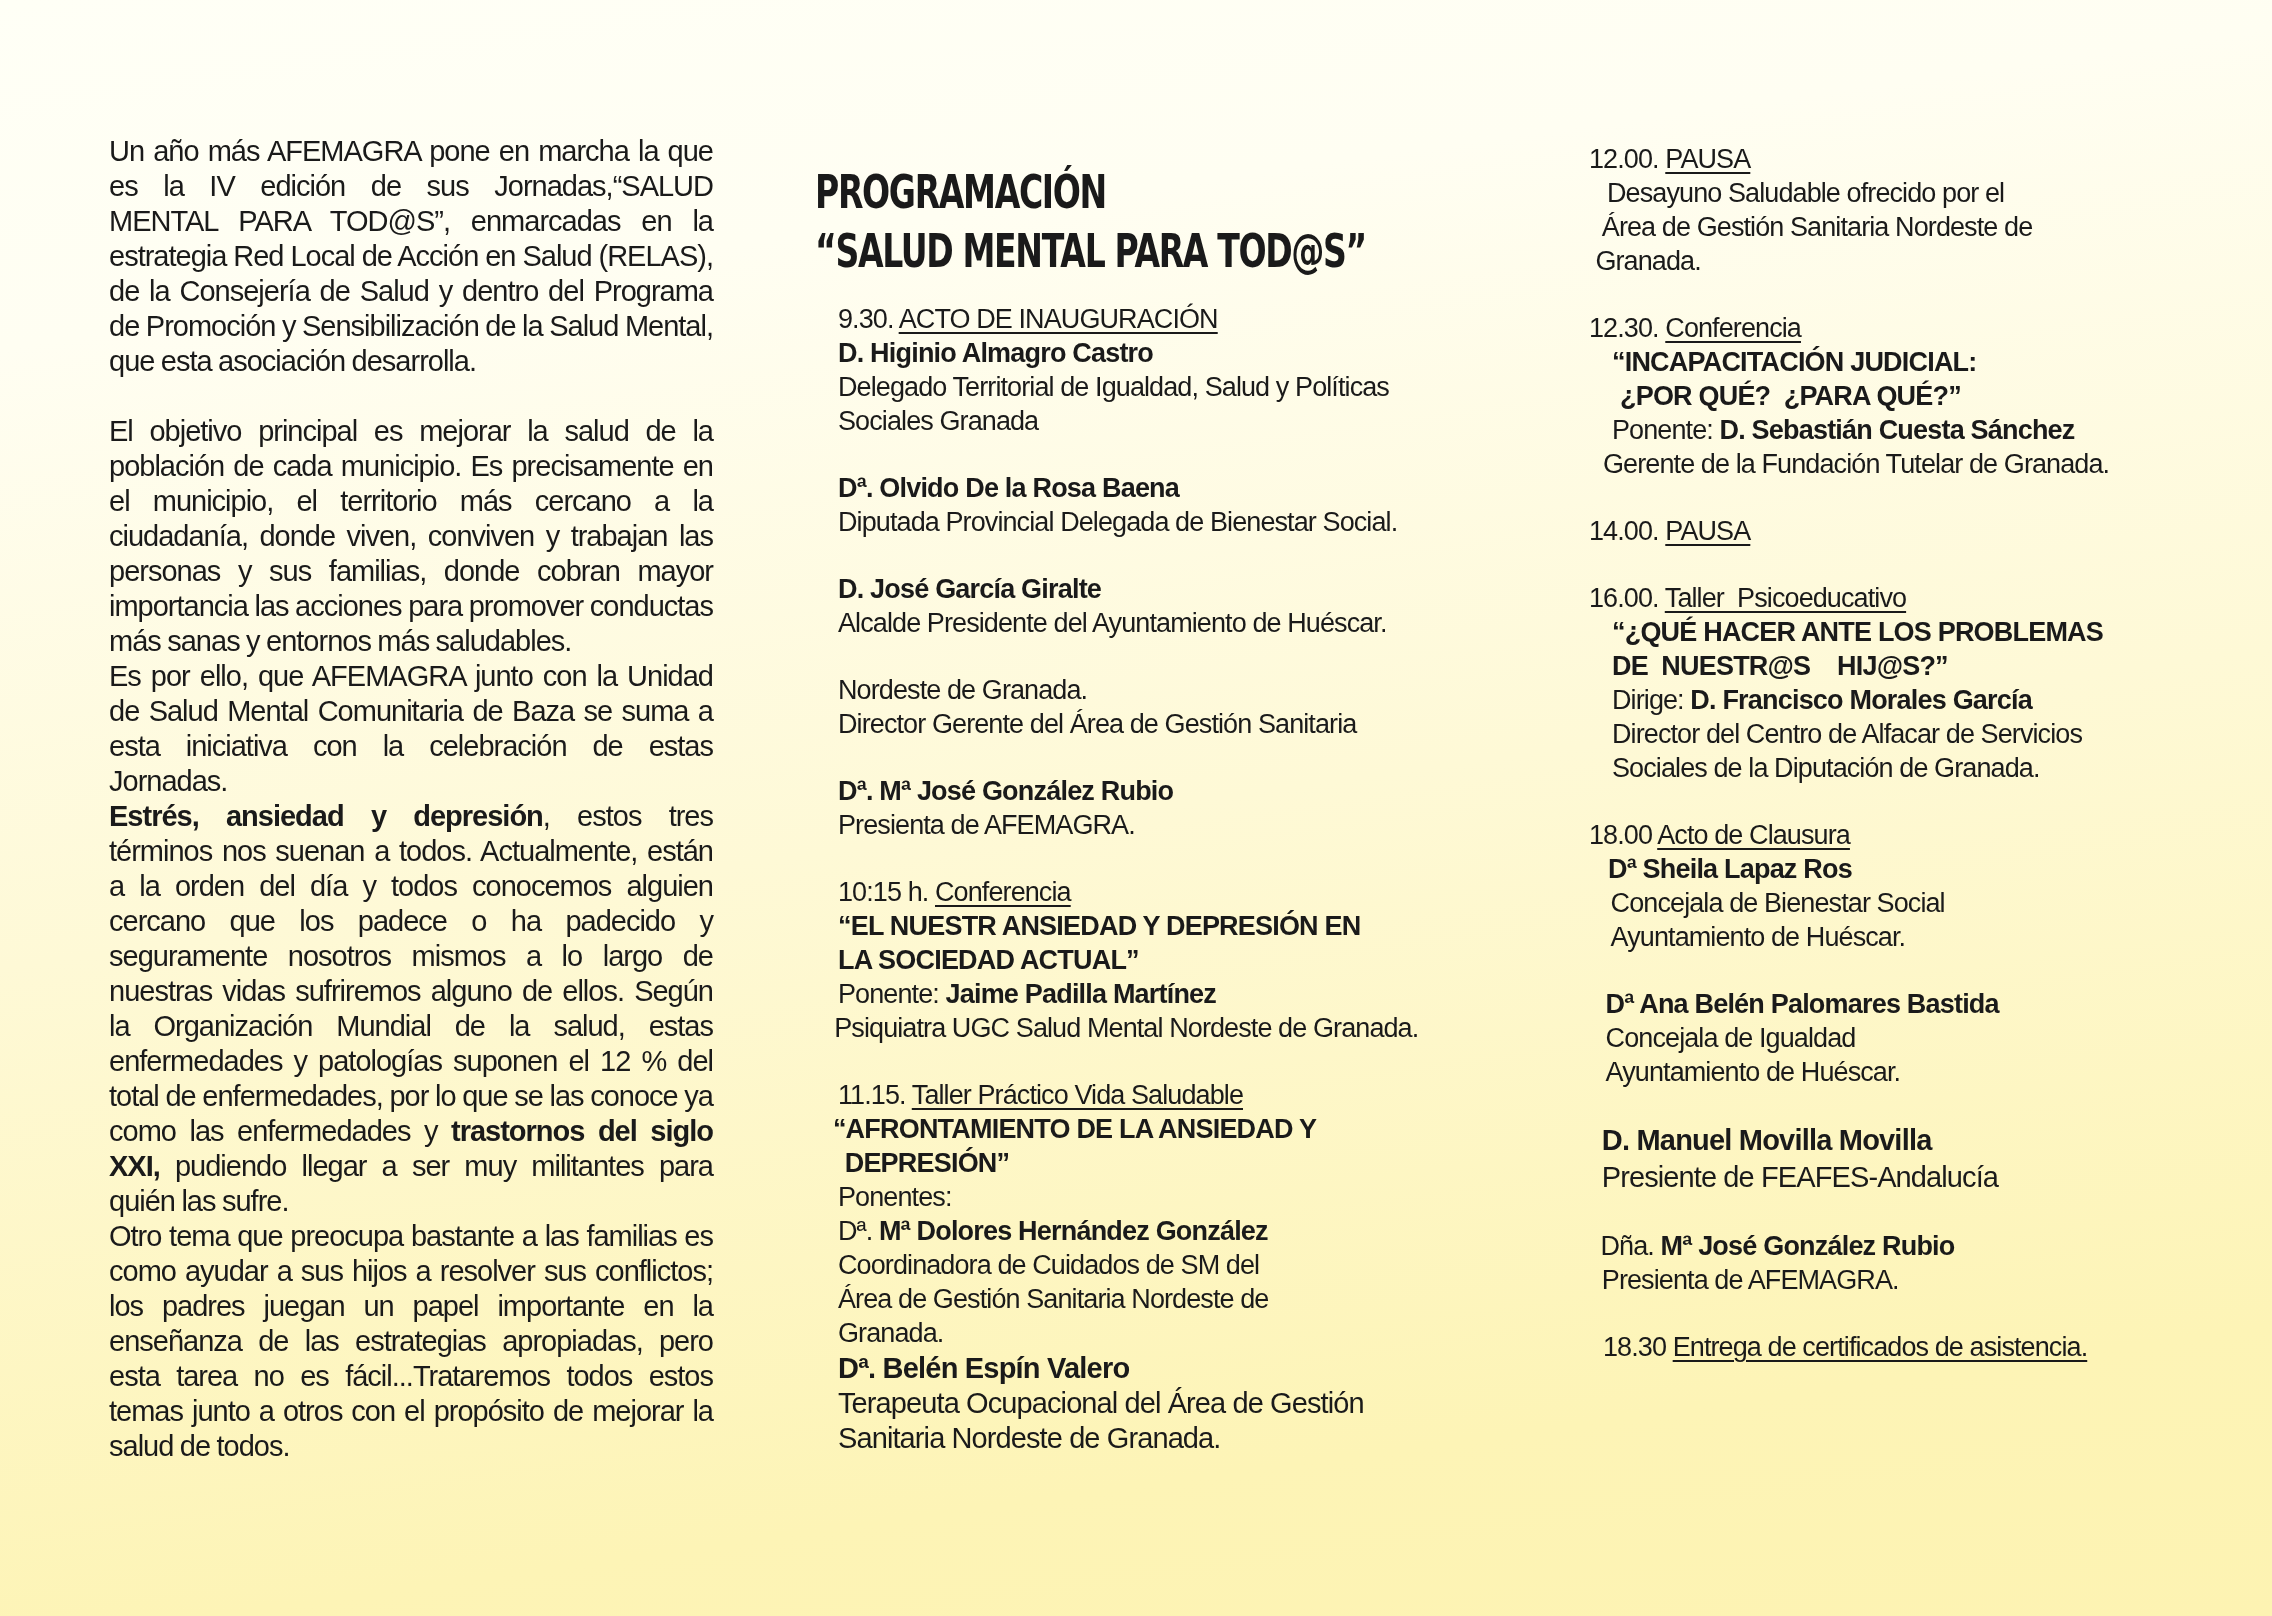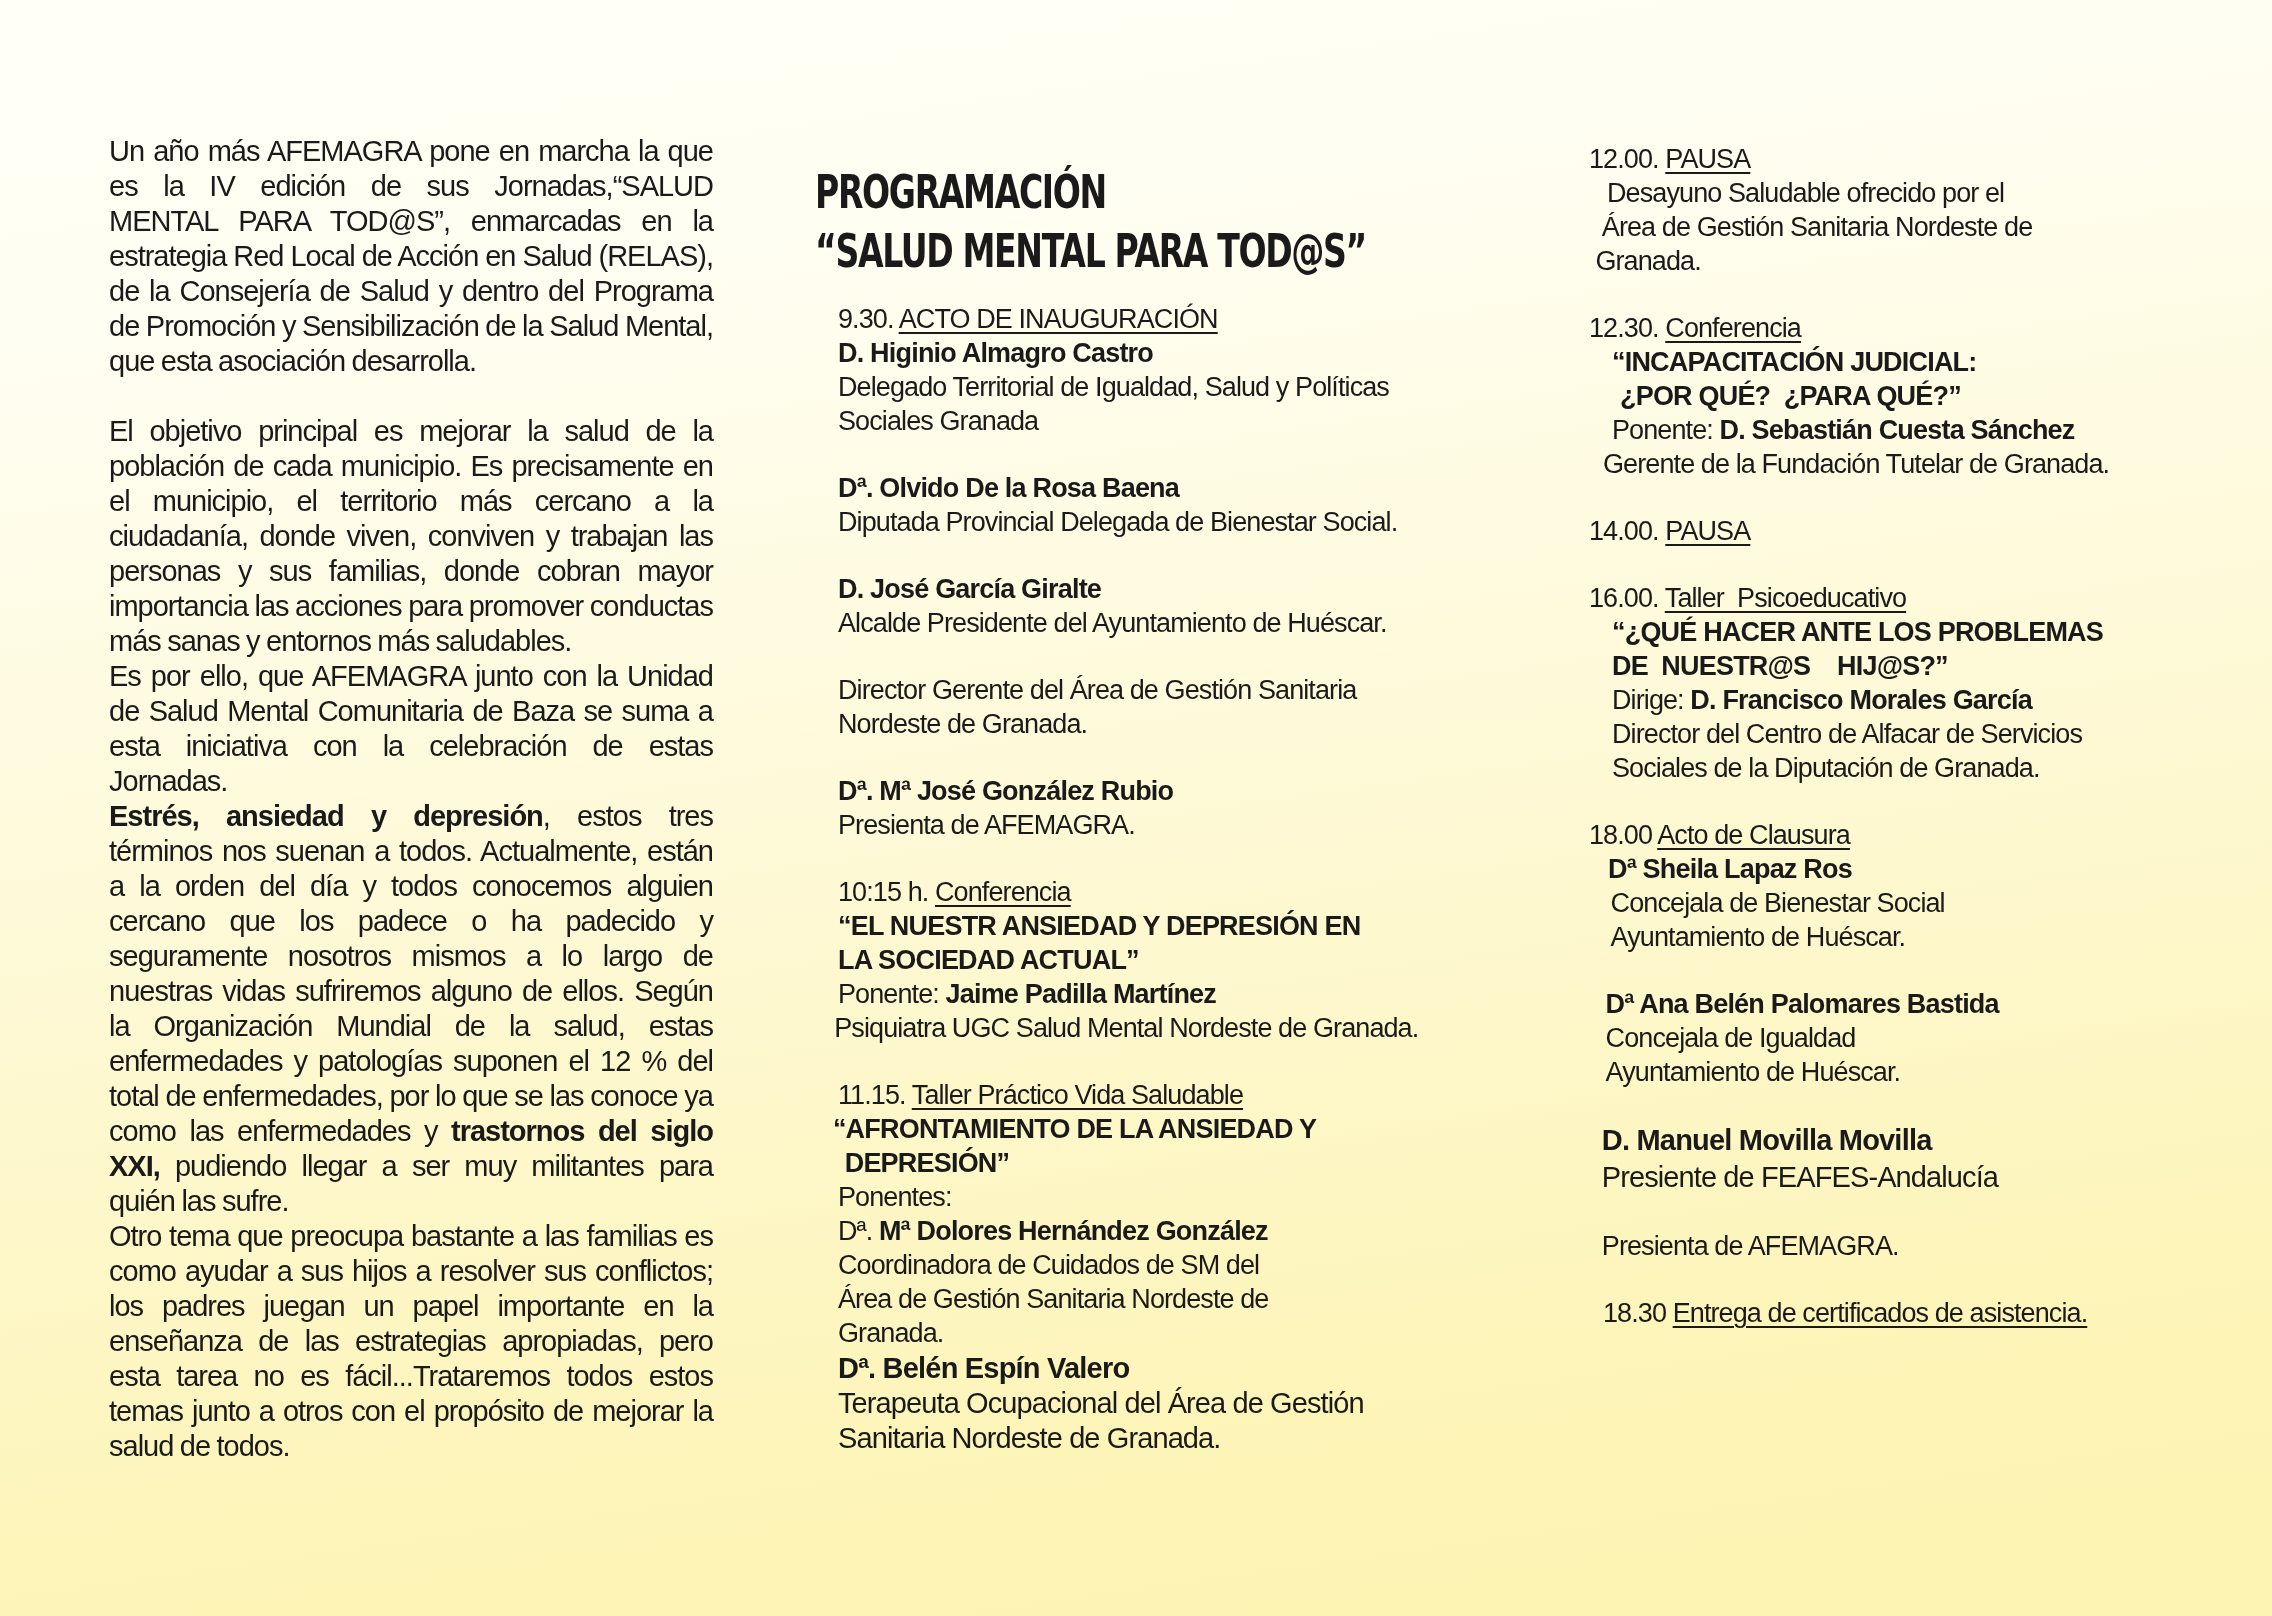--- a/index.html
+++ b/index.html
@@ -61,22 +61,22 @@
       </div>
       <div class="block">
         <div class="b">Dª. Olvido De la Rosa Baena</div>
         <div>Diputada Provincial Delegada de Bienestar Social.</div>
       </div>
       <div class="block">
         <div class="b">D. José García Giralte</div>
         <div>Alcalde Presidente del Ayuntamiento de Huéscar.</div>
       </div>
       <div class="block">
+        <div>Nordeste de Granada.</div>
         <div>Director Gerente del Área de Gestión Sanitaria</div>
-        <div>Nordeste de Granada.</div>
       </div>
       <div class="block">
         <div class="b">Dª. Mª José González Rubio</div>
         <div>Presienta de AFEMAGRA.</div>
       </div>
     </div>
 
     <div class="ind1 block">
       <div><span>10:15 h. </span><span class="u">Conferencia</span></div>
       <div class="b">“EL NUESTR ANSIEDAD Y DEPRESIÓN EN</div>
@@ -142,20 +142,21 @@
       <div class="block" style="padding-left:16.6px">
         <div class="b">Dª Ana Belén Palomares Bastida</div>
         <div>Concejala de Igualdad</div>
         <div>Ayuntamiento de Huéscar.</div>
       </div>
       <div class="block" style="padding-left:12.8px">
         <div class="b big">D. Manuel Movilla Movilla</div>
         <div class="big">Presiente de FEAFES-Andalucía</div>
       </div>
       <div class="block" style="padding-left:11.5px">
+        <div><span>Dña. </span><span class="b">Mª José González Rubio</span></div>
         <div style="padding-left:1.3px">Presienta de AFEMAGRA.</div>
       </div>
     </div>
 
     <div style="padding-left:14px;margin-top:2.6px">
       <span>18.30 </span><span class="u">Entrega de certificados de asistencia.</span>
     </div>
   </div>
 </div>
 

